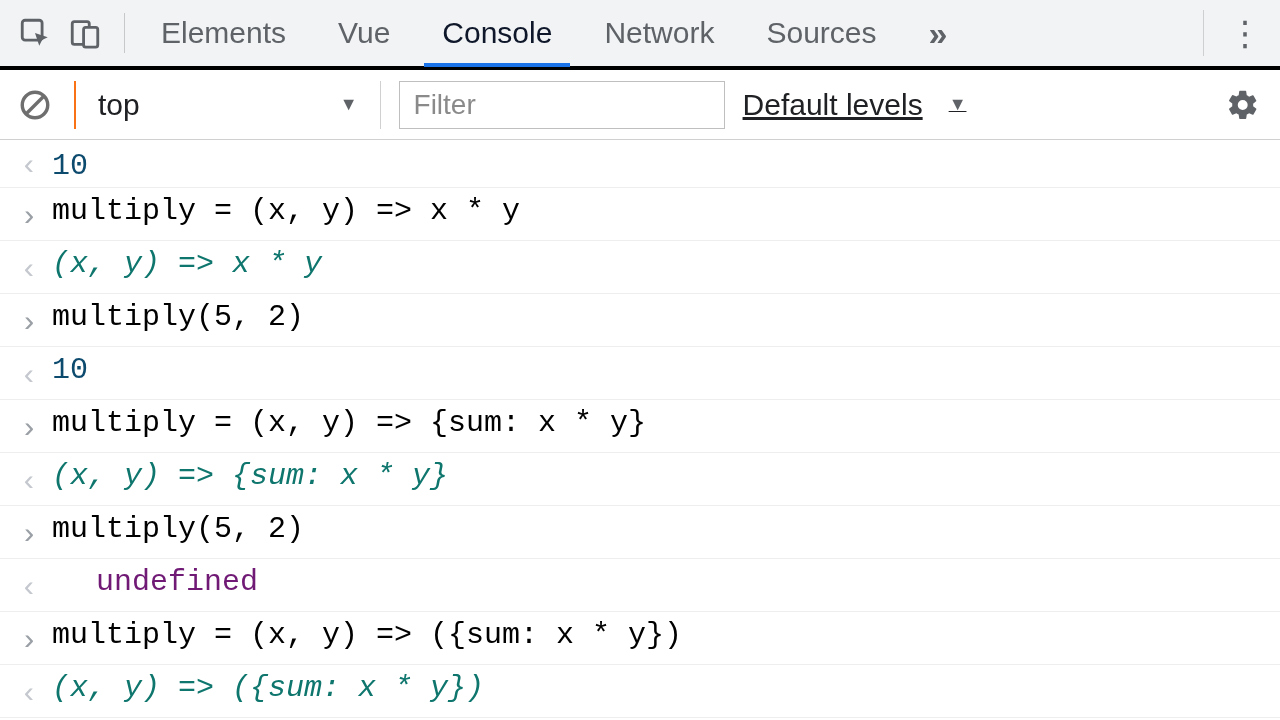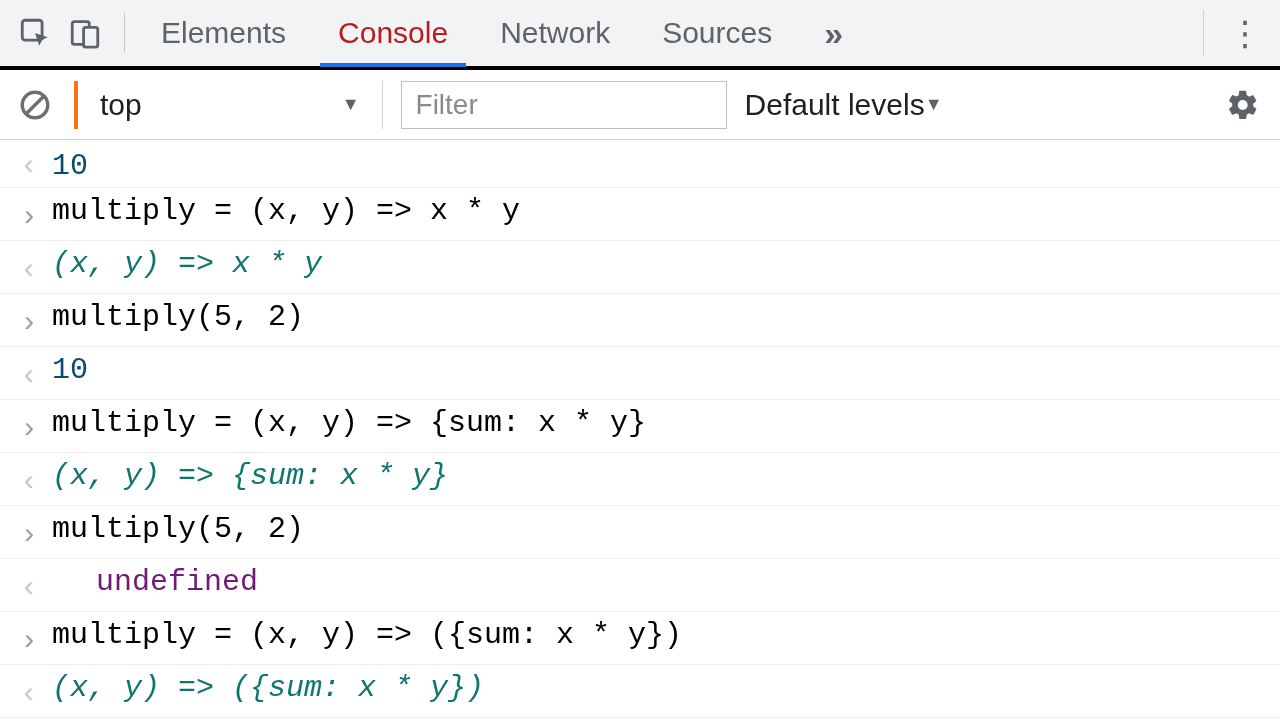--- a/index.html
+++ b/index.html
@@ -14,45 +14,45 @@
   .tabbar .icon-btn {
     width: 50px; height: 50px; display: flex; align-items: center; justify-content: center;
     color: #5f6368; cursor: pointer;
   }
   .tabbar .divider { width: 1px; height: 40px; background: #c8c8c8; margin: 0 14px; }
   .tabs { display: flex; align-items: stretch; height: 100%; gap: 8px; }
   .tab {
     display: flex; align-items: center; padding: 0 22px; font-size: 30px;
     color: #5f6368; cursor: pointer; position: relative;
   }
-  .tab.active { color: #b91c1c; }
+  .tab.active { color: #0f172a; }
   .tab.active::after {
     content: ""; position: absolute; left: 4px; right: 4px; bottom: -1px;
     height: 4px; background: #1a73e8;
   }
   .spacer { flex: 1; }
   .tabbar .right-divider { width: 1px; height: 46px; background: #cfcfcf; margin: 0 16px; }
 
   
   .toolbar {
     display: flex; align-items: center; height: 70px; border-bottom: 1px solid #d0d0d0;
     padding: 0 14px; gap: 18px; background:#fff;
   }
   .toolbar .clear-btn { width: 42px; height: 42px; display:flex; align-items:center; justify-content:center; color:#6e6e6e; cursor:pointer; }
   .context-sel {
-    display:flex; align-items:center; gap: 200px; border-left:4px solid #f97316; border-right:1px solid #d0d0d0;
+    display:flex; align-items:center; gap: 200px; border-left:2px solid #f97316; border-right:1px solid #d0d0d0;
     padding: 0 22px; height: 48px; font-size: 30px; color:#202124; cursor:pointer;
   }
   .context-sel .caret { color:#5f6368; font-size: 18px; }
   .filter-input {
     height: 48px; width: 326px; border:1px solid #bfbfbf; padding: 0 14px;
     font-size: 28px; color:#202124; background:#fff;
   }
   .filter-input::placeholder { color:#8a8a8a; }
-  .levels-sel { display:flex; align-items:center; gap:0; font-size:30px; color:#202124; cursor:pointer; }
+  .levels-sel { display:flex; align-items:center; gap:26px; font-size:30px; color:#202124; cursor:pointer;text-decoration:underline; }
   .levels-sel .caret { color:#5f6368; font-size:18px; }
   .toolbar .gear { margin-left:auto; width:46px; height:46px; display:flex; align-items:center; justify-content:center; color:#5f6368; cursor:pointer; }
 
   
   .console { font-family: Menlo, Consolas, "Courier New", monospace; font-size: 30px; }
   .row {
     display:flex; align-items:flex-start; padding: 6px 12px 6px 12px;
     border-bottom: 1px solid #eee; min-height: 48px;
   }
   .gutter {
@@ -88,20 +88,23 @@
     <svg width="34" height="34" viewBox="0 0 24 24" fill="none" stroke="#5f6368" stroke-width="2">
       <rect x="3" y="4" width="12" height="16" rx="1.5"></rect>
       <rect x="11" y="8" width="10" height="14" rx="1.5" fill="#f1f3f4"></rect>
     </svg>
   </div>
   <div class="divider"></div>
   <div class="tabs">
     <div class="tab">
         <span>Elements</span>
       </div>
+    <div class="tab">
+        <span>Vue</span>
+      </div>
     <div class="tab active">
         <span>Console</span>
       </div>
     <div class="tab">
         <span>Network</span>
       </div>
     <div class="tab">
         <span>Sources</span>
       </div>
     <div class="tab" style="font-size:34px; font-weight:bold;">

